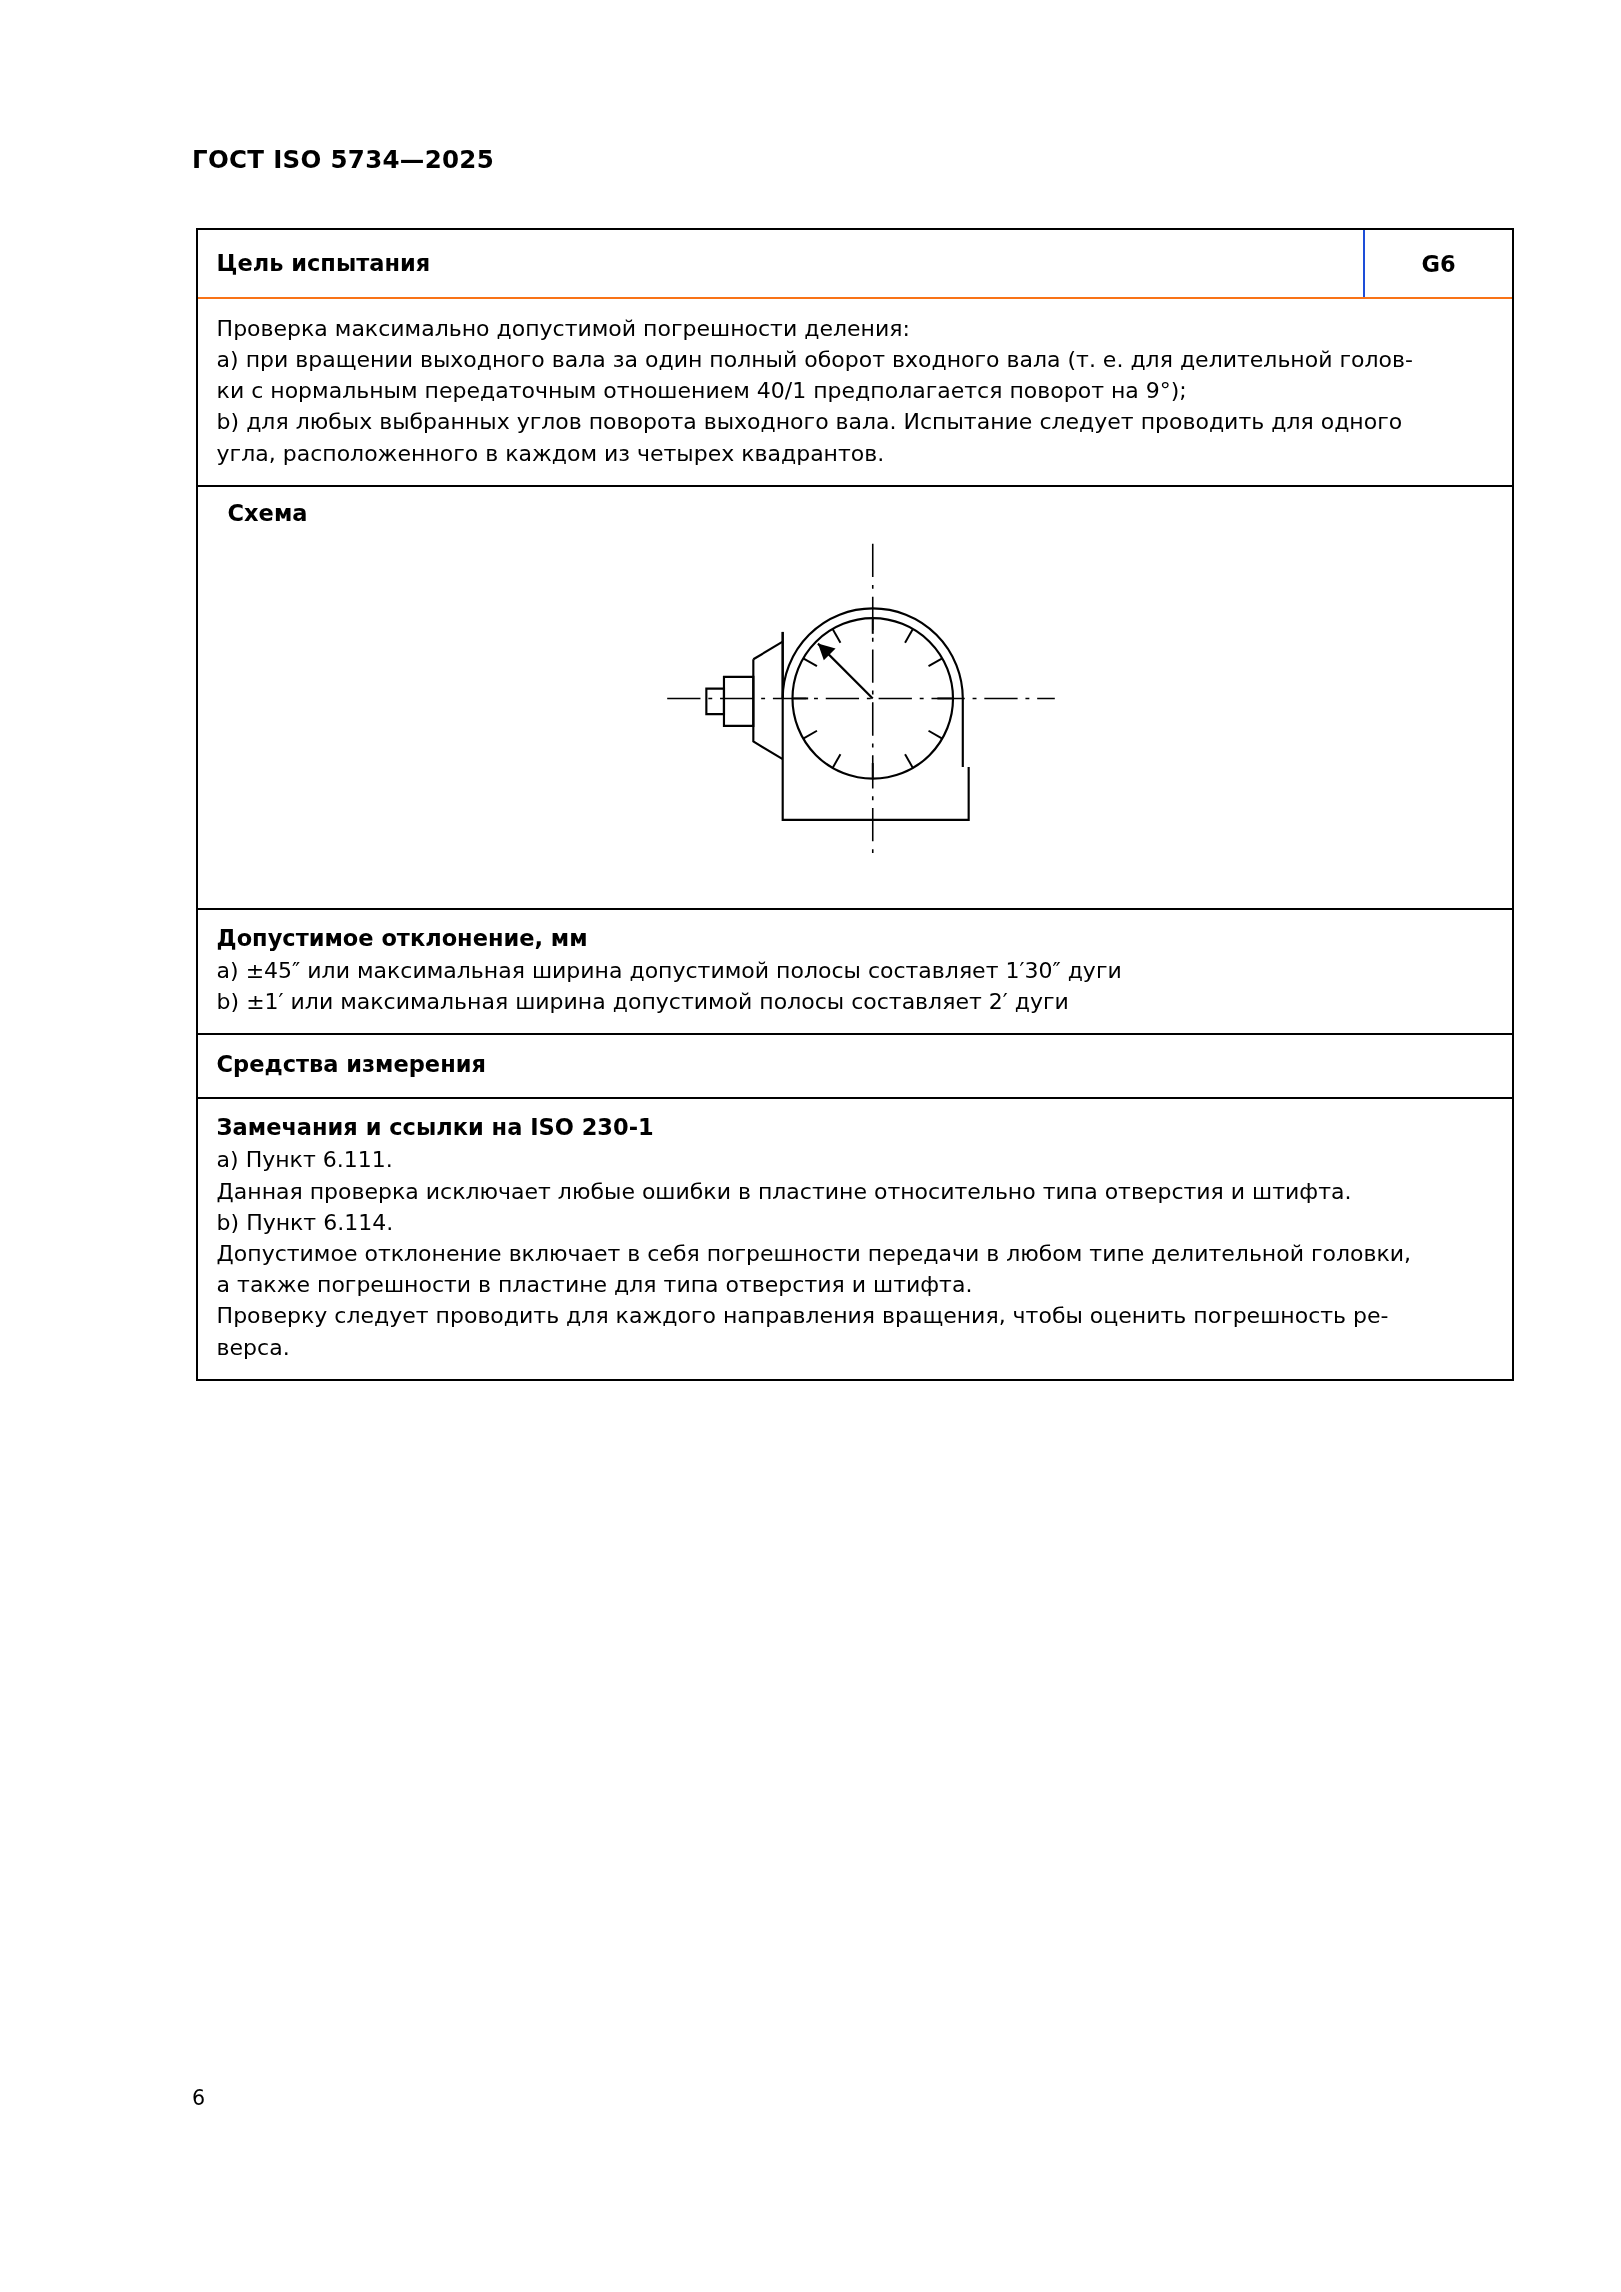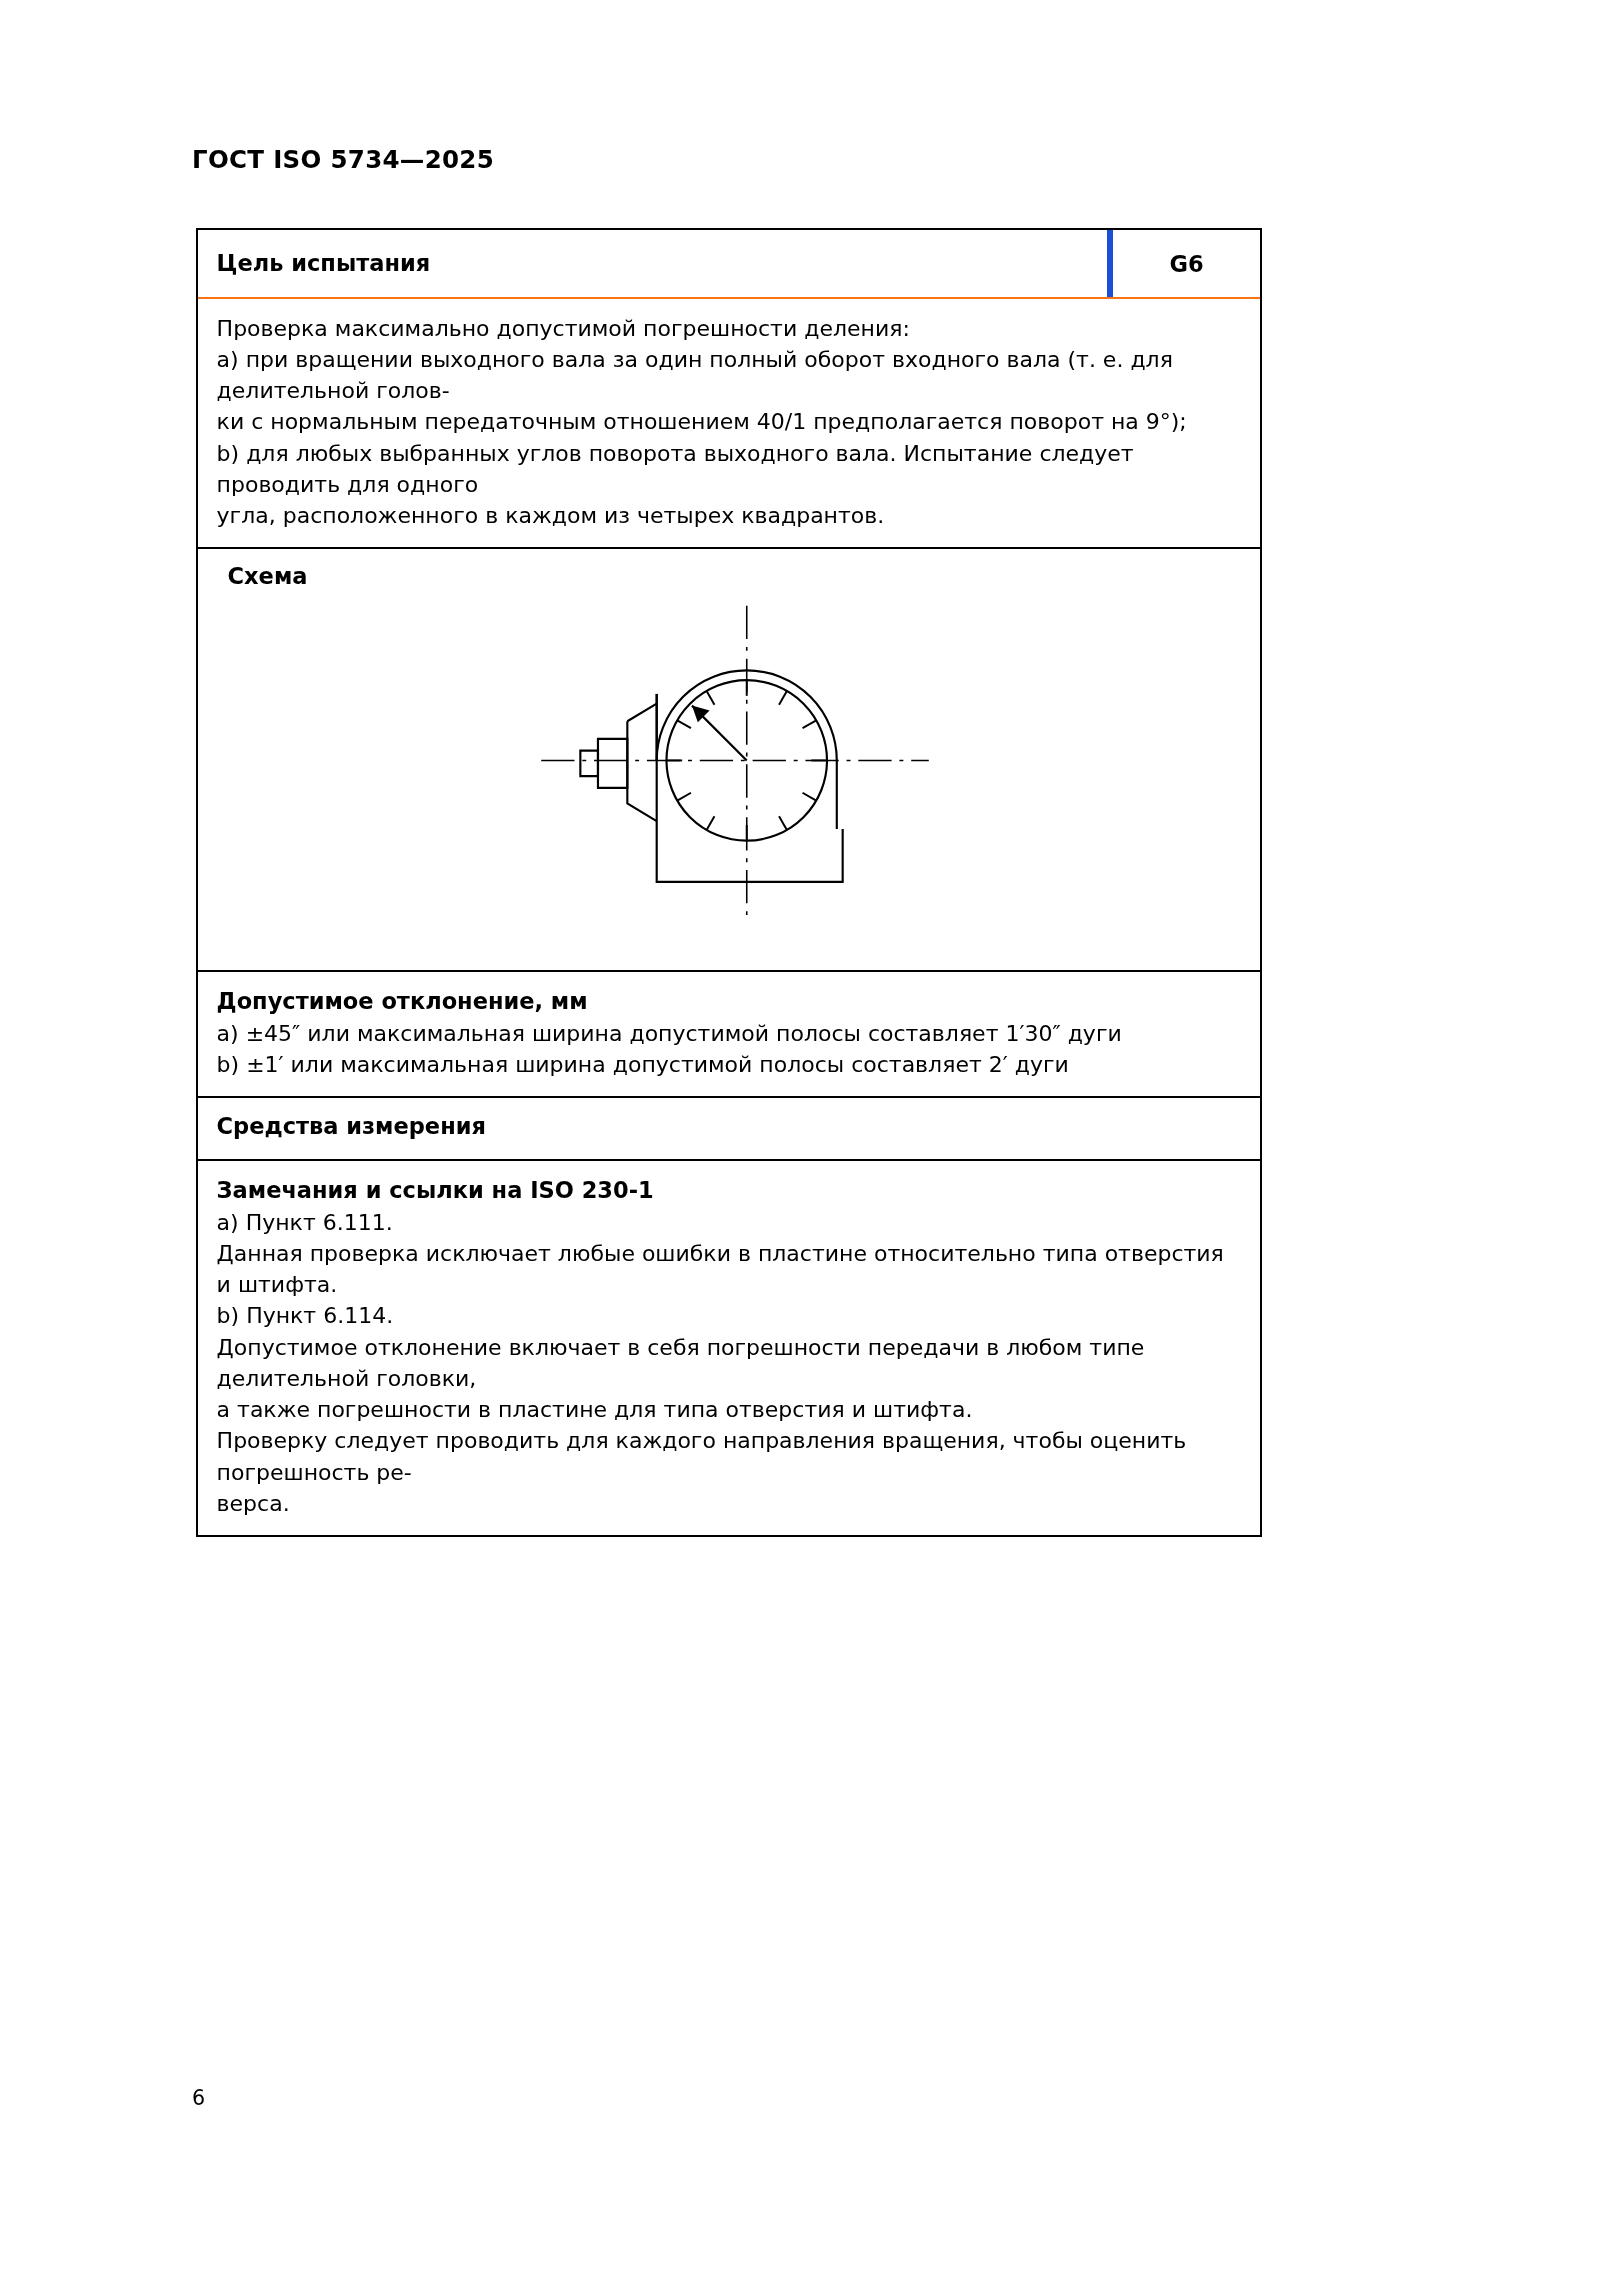--- a/index.html
+++ b/index.html
@@ -26,21 +26,21 @@
     left: 192px;
     top: 145px;
     font-size: 24.5px;
     font-weight: bold;
     letter-spacing: 0.3px;
   }
   .doc-table {
     position: absolute;
     left: 196px;
     top: 228px;
-    width: 1066px;
+    width: 1318px;
     border: 2px solid #000;
     box-sizing: border-box;
   }
   .row {
     border-bottom: 2px solid #000;
     box-sizing: border-box;
   }
   .row:last-child {
     border-bottom: none;
   }
@@ -50,21 +50,21 @@
     min-height: 67px;
   }
   .row-title .title-text {
     flex: 1;
     font-weight: bold;
     font-size: 22.5px;
     padding: 19.6px 0 17.6px 18.6px;
   }
   .row-title .code-cell {
     width: 147px;
-    border-left: 6px solid #1d4ed8;
+    border-left: 2px solid #1d4ed8;
     display: flex;
     align-items: center;
     justify-content: center;
     font-weight: bold;
     font-size: 22.5px;
   }
   .body-cell {
     padding: 13.7px 23.5px 15.7px 18.6px;
     font-size: 22px;
     line-height: 1.42;

